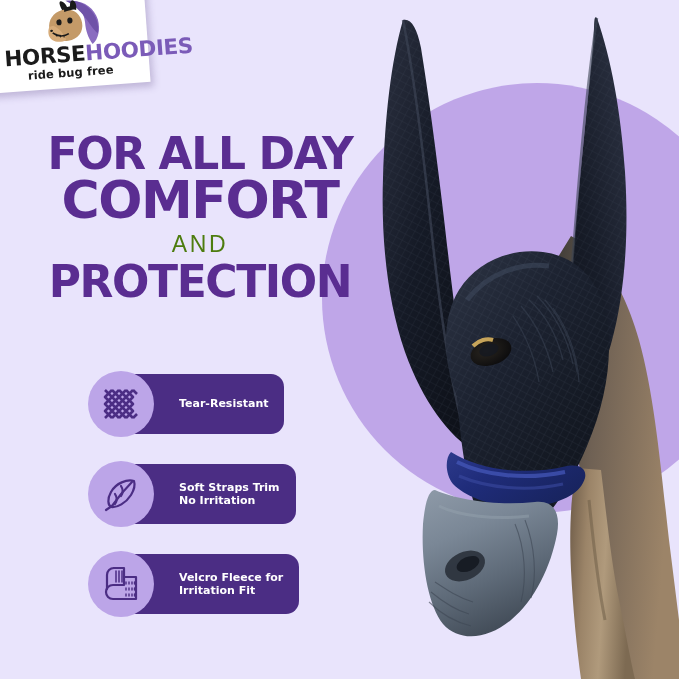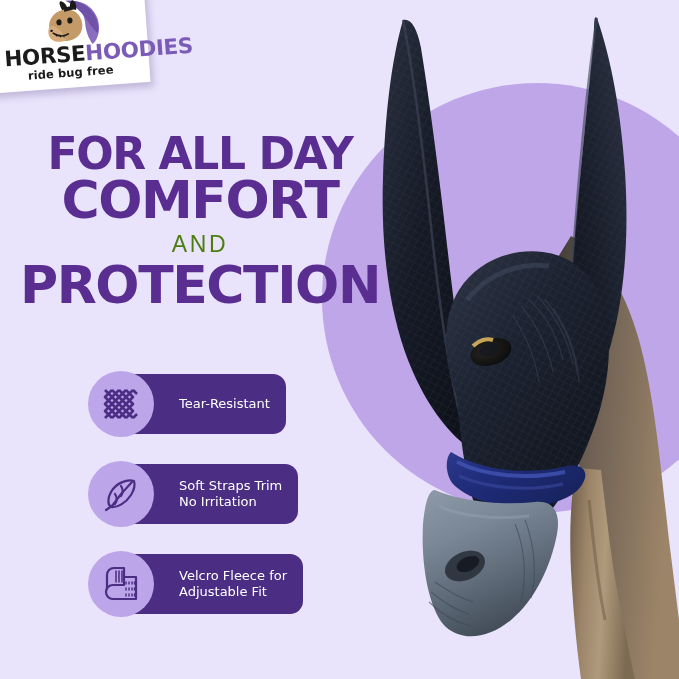--- a/index.html
+++ b/index.html
@@ -116,21 +116,21 @@
   .hl-2 { font-size: 52px; margin-top: 0; }
   .hl-and {
     color: #4d7c0f;
     font-size: 23px;
     font-weight: normal;
     letter-spacing: 2.6px;
     line-height: 1;
     margin: 7px 0 4px 0;
     font-family: "Liberation Sans", sans-serif;
   }
-  .hl-3 { font-size: 52px; }
+  .hl-3 { font-size: 44px; }
 
   
   .features {
     position: absolute;
     left: 88px;
     top: 371px;
     z-index: 5;
   }
   .badge {
     position: relative;
@@ -144,22 +144,22 @@
     height: 60px;
     border-radius: 13px;
     background: #4b2d84;
     display: flex;
     align-items: center;
     padding-left: 58px;
     padding-right: 16px;
   }
   .badge-text {
     color: #ffffff;
-    font-size: 13px;
-    font-weight: normal;
+    font-size: 11px;
+    font-weight: bold;
     line-height: 1.2;
     white-space: nowrap;
     font-family: "DejaVu Sans", sans-serif;
   }
   .badge-circle {
     position: absolute;
     left: 0;
     top: 0;
     width: 66px;
     height: 66px;
@@ -372,21 +372,21 @@
             <path d="M14 20 C16 23 16 27 14 30"></path>
           </g>
         </svg>
       </div>
     </div>
 
     <div class="badge">
       <div class="badge-pill">
         <div class="badge-text">
           <span>Velcro Fleece for</span><br>
-          <span>Adjustable Fit</span>
+          <span>Irritation Fit</span>
         </div>
       </div>
       <div class="badge-circle">
         <svg width="42" height="42" viewBox="0 0 42 42" xmlns="http://www.w3.org/2000/svg">
           <g stroke="#4b2d84" stroke-width="2.2" fill="none" stroke-linejoin="round" stroke-linecap="round">
 
             <path d="M14 5 L24 5 L24 22 L13 22 C9 22 6 25 6 29 C6 33 9 36 13 36 L14 36"></path>
             <path d="M14 5 C10 5 7 8 7 12 L7 26"></path>
 
             <path d="M16 8 L16 19 M19 8 L19 19 M22 8 L22 19" stroke-width="1.5"></path>

